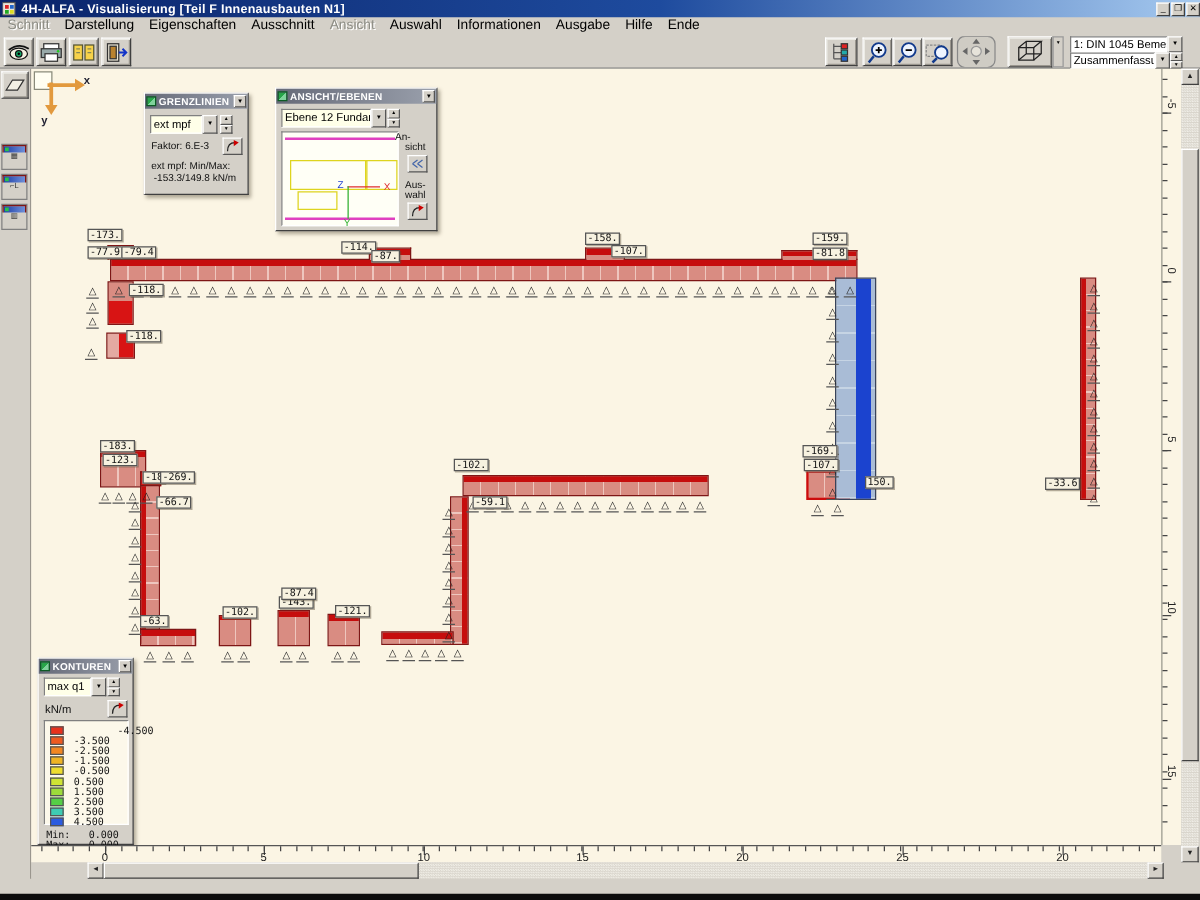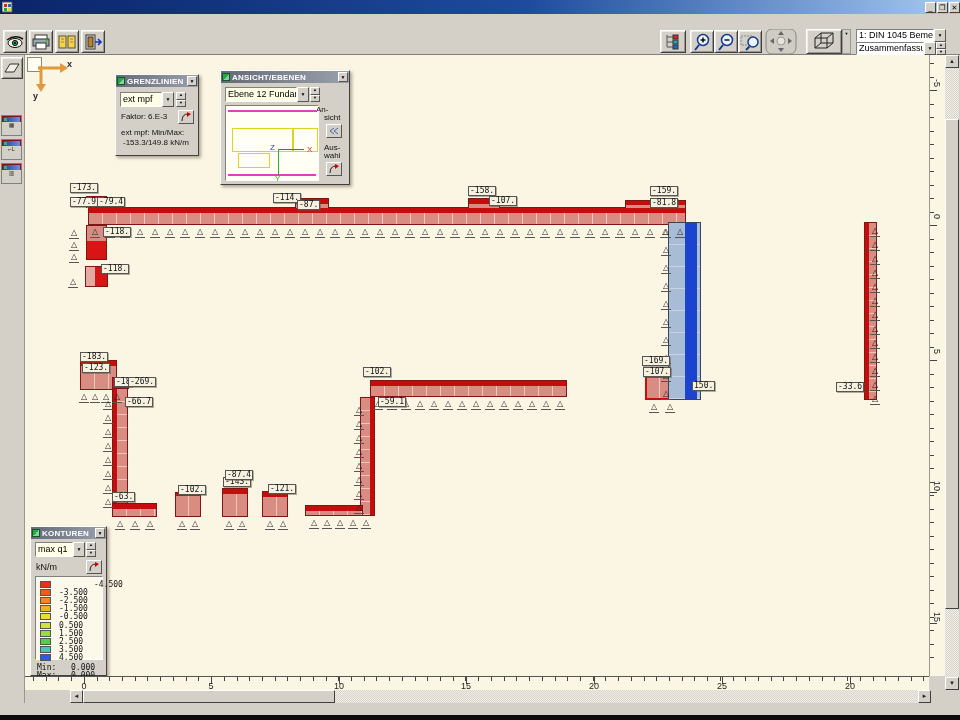--- a/index.html
+++ b/index.html
@@ -85,25 +85,38 @@
 <div class="screen">
 
   <div class="titlebar">
     <svg width="12" height="12" style="margin-left:2px">
         <rect x="0" y="1" width="10" height="10" fill="#e8e4da" stroke="#555"></rect>
         <rect x="2" y="3" width="3" height="3" fill="#d22"></rect>
         <rect x="6" y="3" width="3" height="3" fill="#26c"></rect>
         <rect x="2" y="7" width="3" height="3" fill="#2a2"></rect>
         <rect x="6" y="7" width="3" height="3" fill="#dd2"></rect>
       </svg>
+    <span class="title-text">4H-ALFA - Visualisierung [Teil F Innenausbauten N1]</span>
     <div class="win-btn" style="left:925px">_</div>
     <div class="win-btn" style="left:937px">❐</div>
     <div class="win-btn" style="left:949px">✕</div>
   </div>
 
+  <div class="menubar" id="menubar">
+      <span class="mitem dis">Schnitt</span>
+      <span class="mitem">Darstellung</span>
+      <span class="mitem">Eigenschaften</span>
+      <span class="mitem">Ausschnitt</span>
+      <span class="mitem dis">Ansicht</span>
+      <span class="mitem">Auswahl</span>
+      <span class="mitem">Informationen</span>
+      <span class="mitem">Ausgabe</span>
+      <span class="mitem">Hilfe</span>
+      <span class="mitem">Ende</span>
+    </div>
 
   <div class="toolbar">
     <div class="tbtn" style="left:3px">
       <svg width="20" height="16">
           <path d="M2 6 Q10 0 18 5" fill="none" stroke="#111" stroke-width="1.5"></path>
           <ellipse cx="10" cy="9" rx="7" ry="4.5" fill="#f4f0e2" stroke="#111"></ellipse>
           <circle cx="10" cy="9" r="2.6" fill="#1a6" stroke="#111"></circle>
           <circle cx="10" cy="9" r="1" fill="#000"></circle>
         </svg>
     </div>

